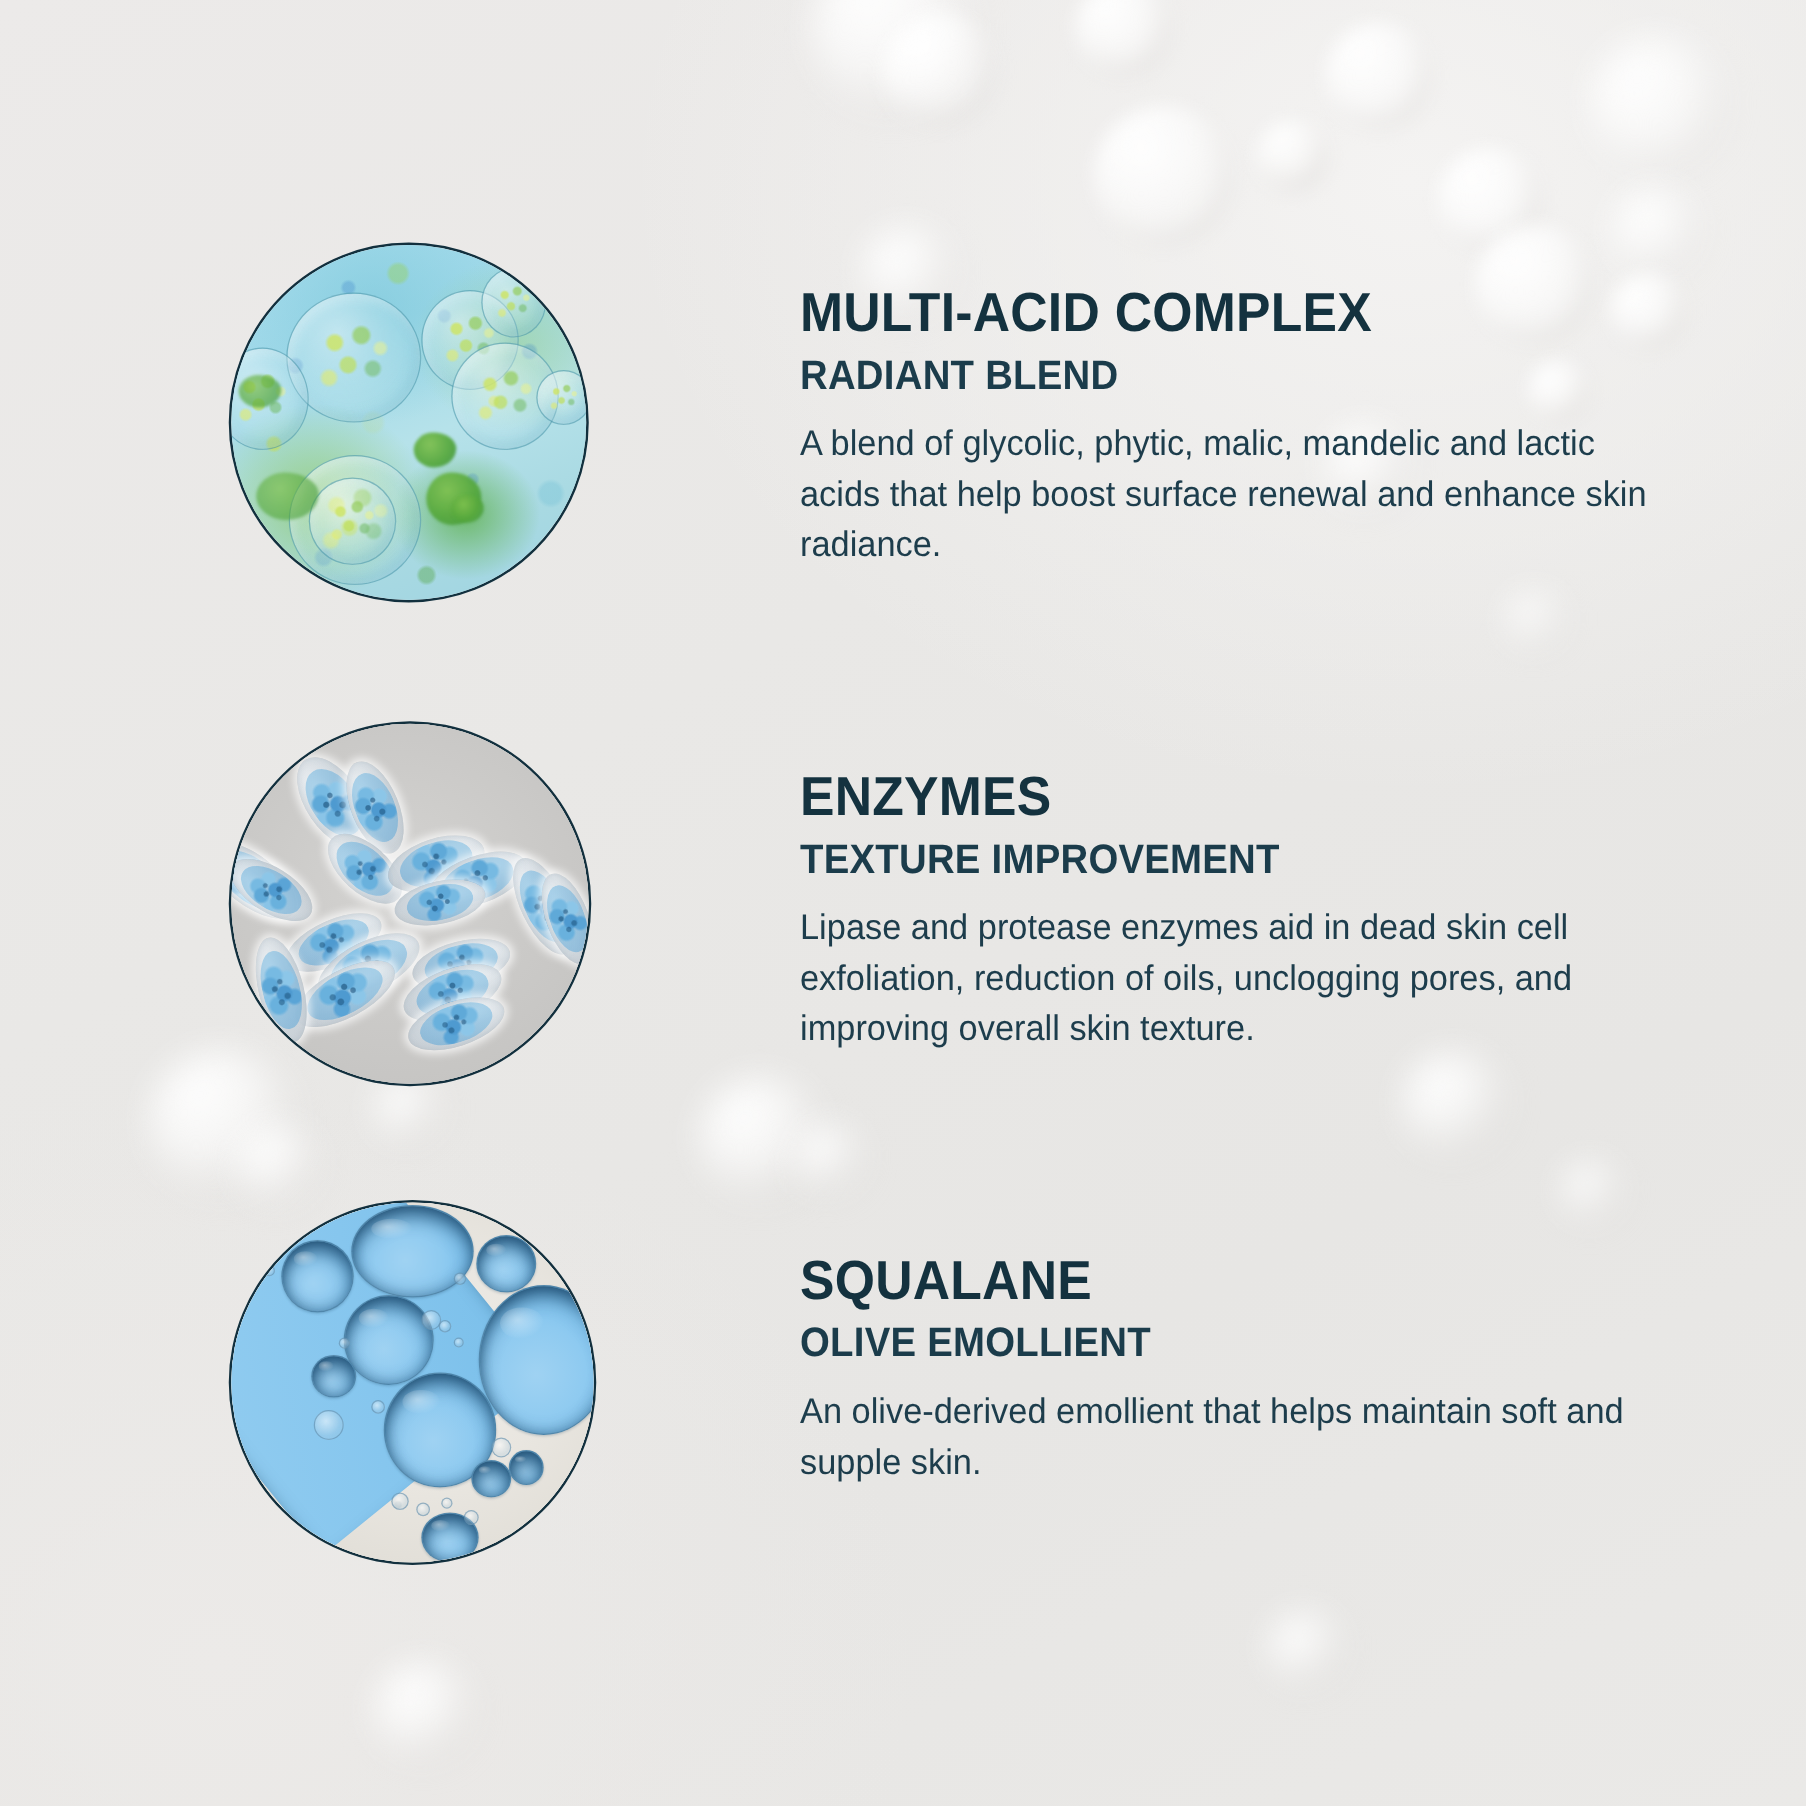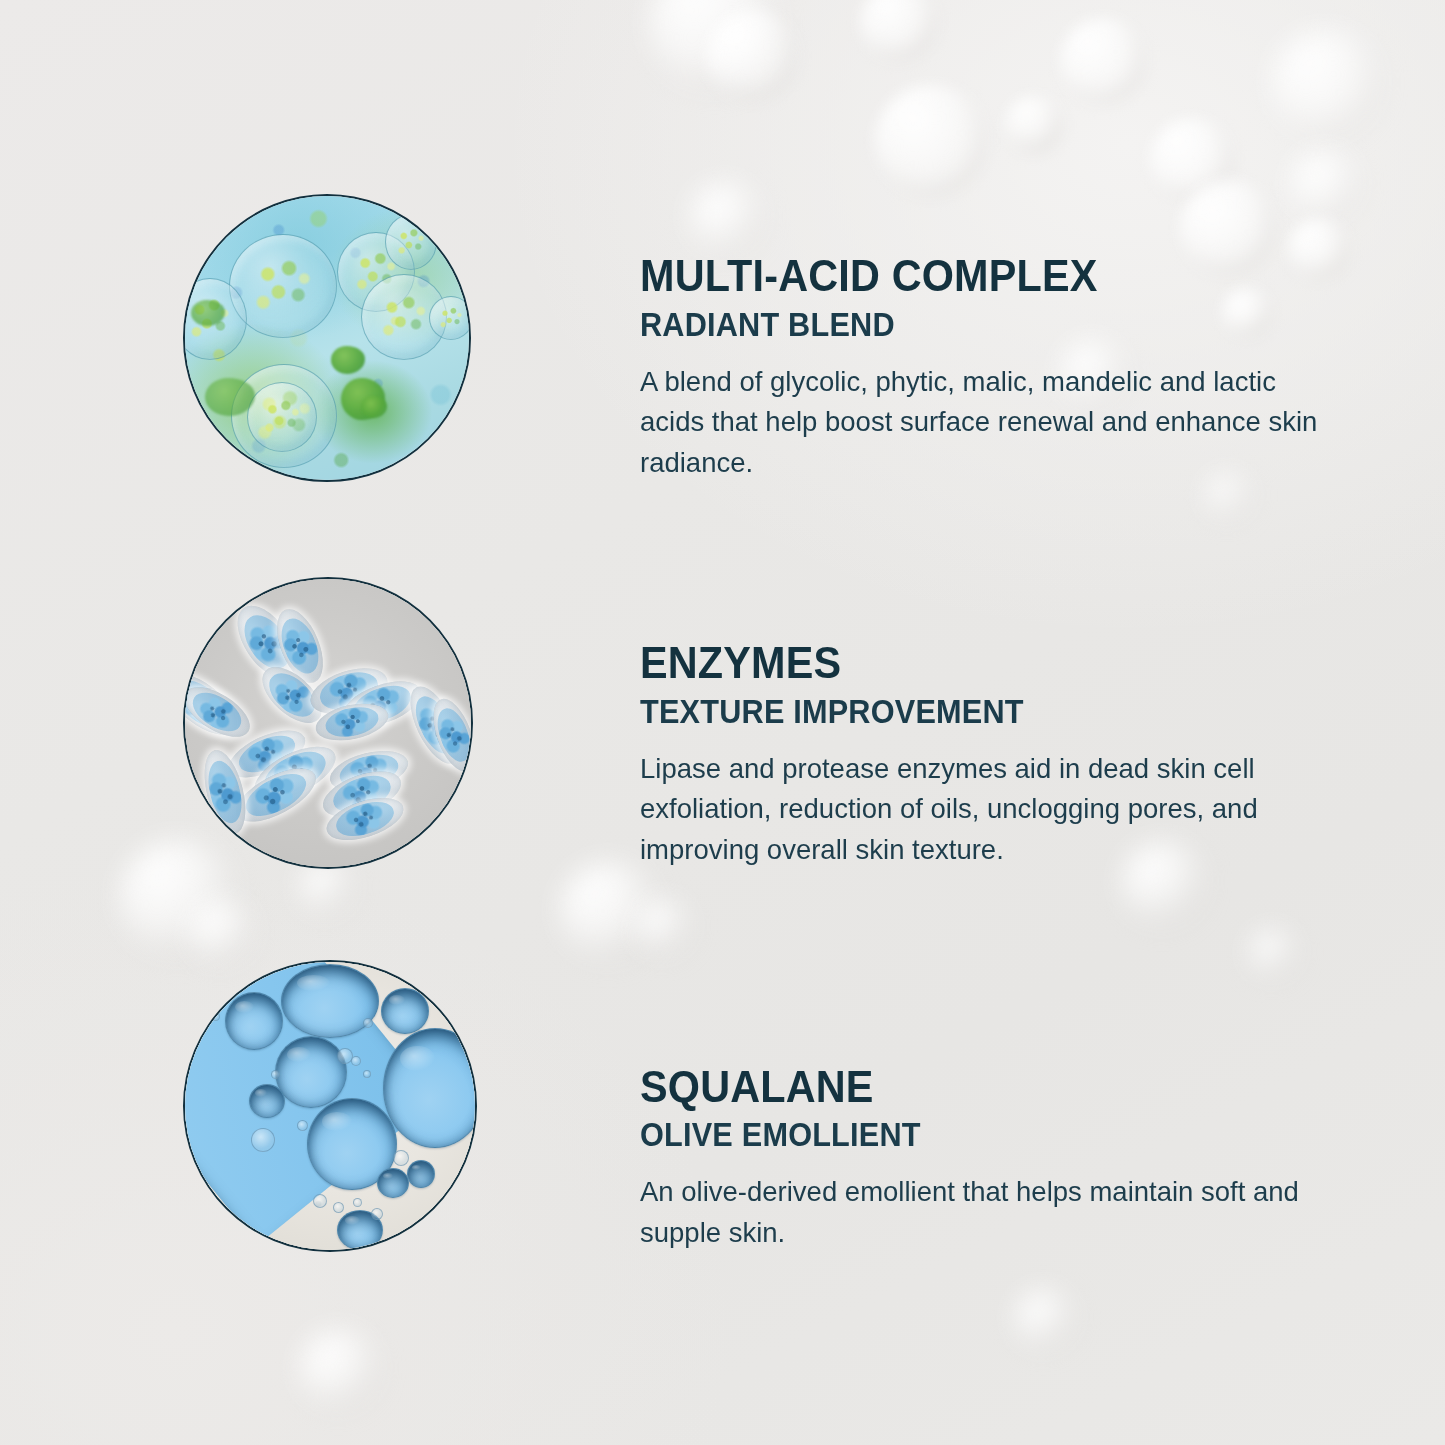--- a/index.html
+++ b/index.html
@@ -40,21 +40,21 @@
   .bub.softer { filter: blur(13px); }
   .bub.tint {
     background:
       radial-gradient(circle at 36% 28%, rgba(255,255,255,0.9) 0%, rgba(252,252,251,0.55) 40%, rgba(236,235,233,0.25) 70%, rgba(230,229,227,0) 100%);
   }
 
   
   .row {
     position: absolute;
     display: flex;
-    align-items: flex-end;
+    align-items: flex-start;
   }
 
   
   .swatch {
     position: relative;
     border-radius: 50%;
     overflow: hidden;
     border: 2.5px solid #12303e;
     flex: 0 0 auto;
   }

